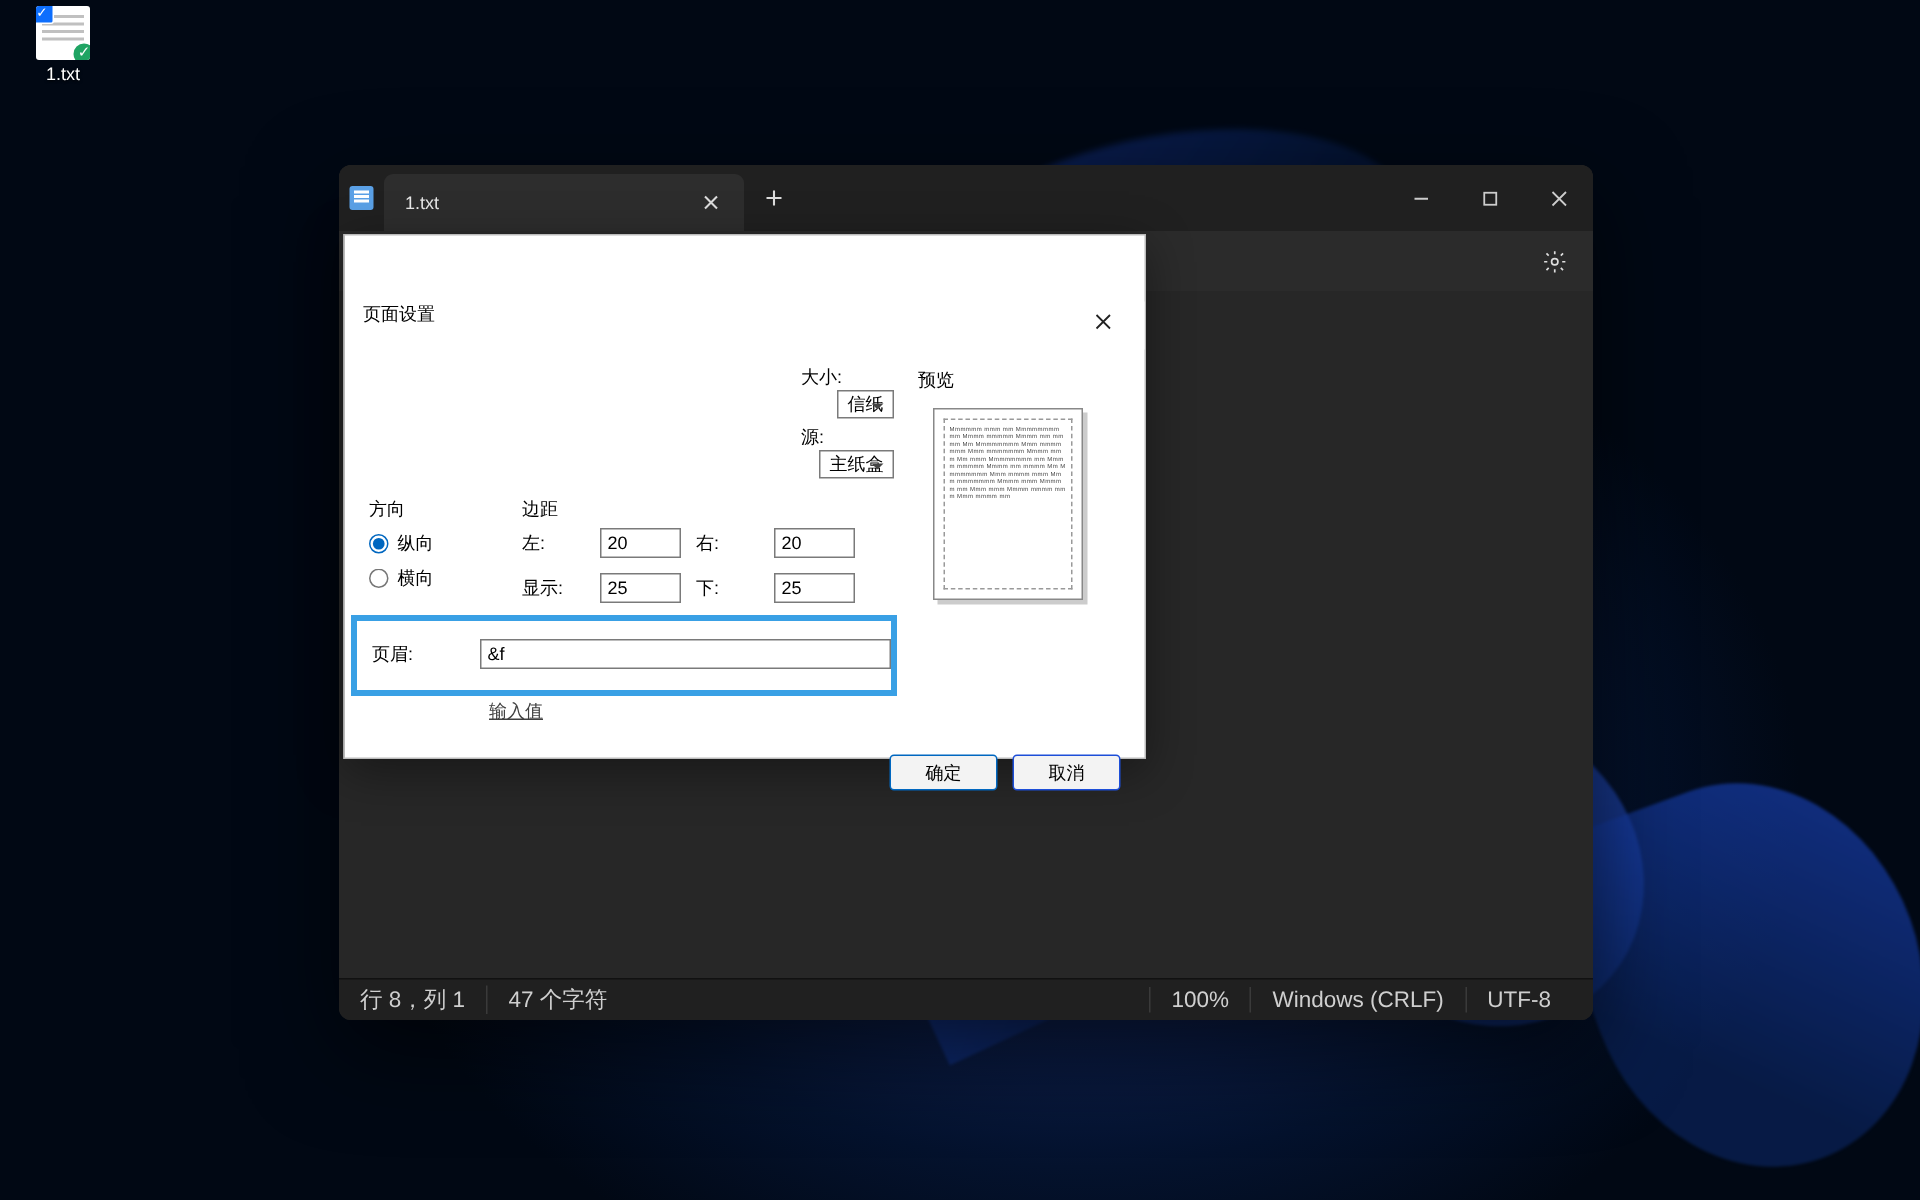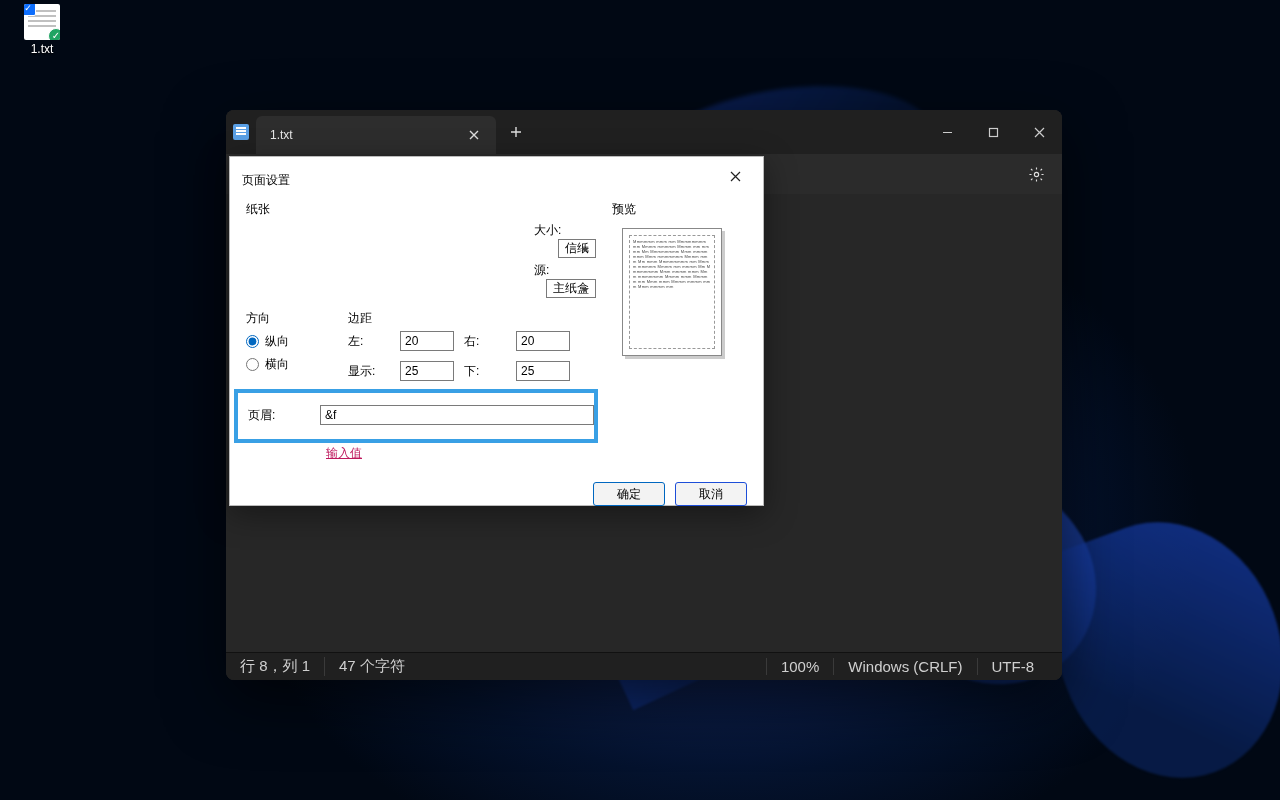--- a/index.html
+++ b/index.html
@@ -52,21 +52,21 @@
   .statusbar .seg { padding:0 14px; border-left:1px solid #3a3a3a; }
   .statusbar .seg:first-child { border-left:none; padding-left:0; }
   .spacer { flex:1; }
 
   
   .dialog {
     position:absolute; left:229px; top:156px; width:535px; height:350px;
     background:#fff; border:1px solid #bbb; box-shadow:0 8px 30px rgba(0,0,0,.4);
     font-size:12px; color:#000;
   }
-  .dlg-title { height:32px; display:flex; align-items:flex-end; padding:0 10px; background:#fff; }
+  .dlg-title { height:32px; display:flex; align-items:flex-start; padding:0 10px; background:#fff;margin-top:44px; }
   .dlg-title span { margin-left:2px; }
   .dlg-close { margin-left:auto; width:36px; height:26px; display:flex; align-items:center; justify-content:center; cursor:pointer; border-radius:3px; font-size:14px; }
   .dlg-body { padding:6px 16px 10px 16px; }
 
   .row-grid { display:grid; grid-template-columns:350px 1fr; gap:10px; }
   .left-col { }
   .section-h { margin:6px 0 4px 0; }
   .field-row { display:flex; align-items:flex-end; margin:4px 0;flex-direction:column; }
   .field-row label { width:64px; padding-left:2px; }
   .combo { flex:1; height:22px; border:1px solid #7a7a7a; background:#fff; display:flex; align-items:center; padding:0 6px; position:relative; cursor:pointer; }
@@ -75,21 +75,21 @@
   .orient label { display:flex; align-items:center; gap:6px; margin:6px 0; cursor:pointer; }
   .orient input { accent-color:#0067c0; }
   .margins { display:grid; grid-template-columns:42px 54px 42px 54px; row-gap:10px; column-gap:10px; align-items:center; }
   .margins input { width:54px; height:20px; border:1px solid #7a7a7a; padding:0 4px; font-size:12px; }
 
   .hf-box { border:4px solid #39a0e5; padding:8px 0 10px 10px; margin-top:8px; margin-left:-12px; margin-right:-2px; }
   .hf-row { display:flex; align-items:center; margin:4px 0; gap:10px; }
   .hf-row label { width:62px; }
   .hf-row input { flex:1; height:20px; border:1px solid #7a7a7a; padding:0 4px; font-size:12px; }
   .hf-row input.focused { border-bottom:2px solid #0067c0; }
-  .link-input { color:#be185d; text-decoration:underline; margin-left:80px; cursor:pointer; margin-top:2px; display:inline-block; }
+  .link-input { color:#404040; text-decoration:underline; margin-left:80px; cursor:pointer; margin-top:2px; display:inline-block; }
 
   .preview-pane { padding-left:6px; }
   .preview-page { width:100px; height:128px; border:1px solid #888; background:#fff; margin:10px 0 0 10px; box-shadow:3px 3px 0 #ccc; padding:6px; position:relative; }
   .preview-page::before { content:""; position:absolute; left:6px; top:6px; right:6px; bottom:6px; border:1px dashed #999; }
   .preview-lines { position:absolute; left:10px; right:10px; top:10px; font-size:4px; color:#444; line-height:5px; word-break:break-all; letter-spacing:0.3px; }
 
   .dlg-actions { display:flex; gap:10px; justify-content:flex-end; padding:10px 16px 14px 0; }
   .btn { min-width:72px; height:24px; border:1px solid #1d4ed8; background:#f3f3f3; cursor:pointer; font-size:12px; border-radius:3px; }
   .btn.primary { border-color:#0067c0; }
 </style>
@@ -169,21 +169,20 @@
     <span>页面设置</span>
     <div class="dlg-close">
       <svg width="11" height="11">
           <path d="M1 1 L10 10 M10 1 L1 10" stroke="#222" stroke-width="1.2"></path>
         </svg>
     </div>
   </div>
   <div class="dlg-body">
     <div class="row-grid">
       <div class="left-col">
-        <div class="section-h">纸张</div>
         <div class="field-row">
           <label>大小:</label>
           <div class="combo">
               <span>信纸</span>
             </div>
         </div>
         <div class="field-row">
           <label>源:</label>
           <div class="combo">
               <span>主纸盒</span>

